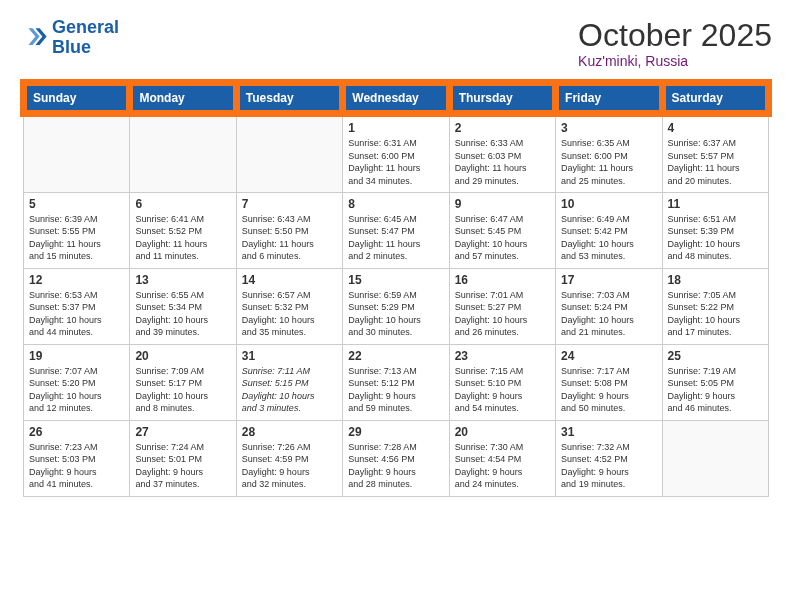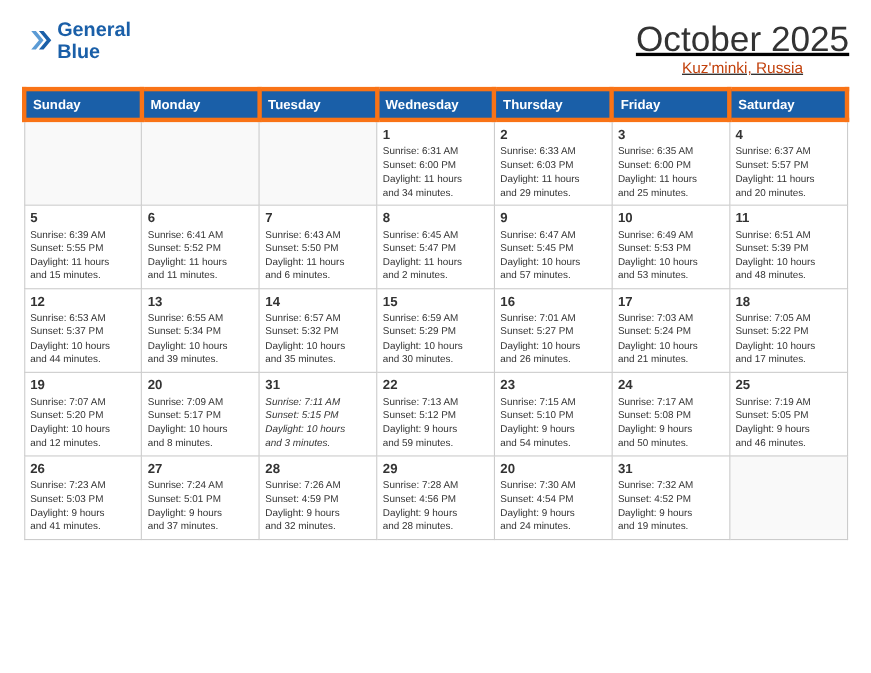--- a/index.html
+++ b/index.html
@@ -33,46 +33,45 @@
       line-height: 1.1;
     }
     .logo-text span {
       color: #1a5fa8;
     }
     .logo-icon {
       width: 28px;
       height: 28px;
     }
     .title-block {
-      text-align: center;
-      text-decoration: underline;
+      text-align: left;
     }
     .month-title {
       font-size: 32px;
       font-weight: 300;
       color: #333;
       line-height: 1.1;
     }
     .subtitle {
       font-size: 14px;
-      color: #c2410c;
+      color: #701a75;
     }
     .calendar {
       width: 100%;
       border-collapse: collapse;
       border: 1px solid #ccc;
     }
     .calendar th {
       background-color: #1a5fa8;
       color: #fff;
       font-size: 12px;
       font-weight: bold;
       padding: 5px 6px;
       text-align: left;
-      border: 4px solid #f97316;
+      border: 7px solid #f97316;
     }
     .calendar td {
       border: 1px solid #ccc;
       vertical-align: top;
       padding: 4px 5px;
       width: calc(100% / 7);
       height: 76px;
       font-size: 9.5px;
       color: #333;
       background: #fff;
@@ -193,21 +192,21 @@
           <td>
             <span class="day-num">9</span>
             <div class="day-info" style="white-space: pre-line;">Sunrise: 6:47 AM
 Sunset: 5:45 PM
 Daylight: 10 hours
 and 57 minutes.</div>
           </td>
           <td>
             <span class="day-num">10</span>
             <div class="day-info" style="white-space: pre-line;">Sunrise: 6:49 AM
-Sunset: 5:53 PM
+Sunset: 5:42 PM
 Daylight: 10 hours
 and 53 minutes.</div>
           </td>
           <td>
             <span class="day-num">11</span>
             <div class="day-info" style="white-space: pre-line;">Sunrise: 6:51 AM
 Sunset: 5:39 PM
 Daylight: 10 hours
 and 48 minutes.</div>
           </td>

